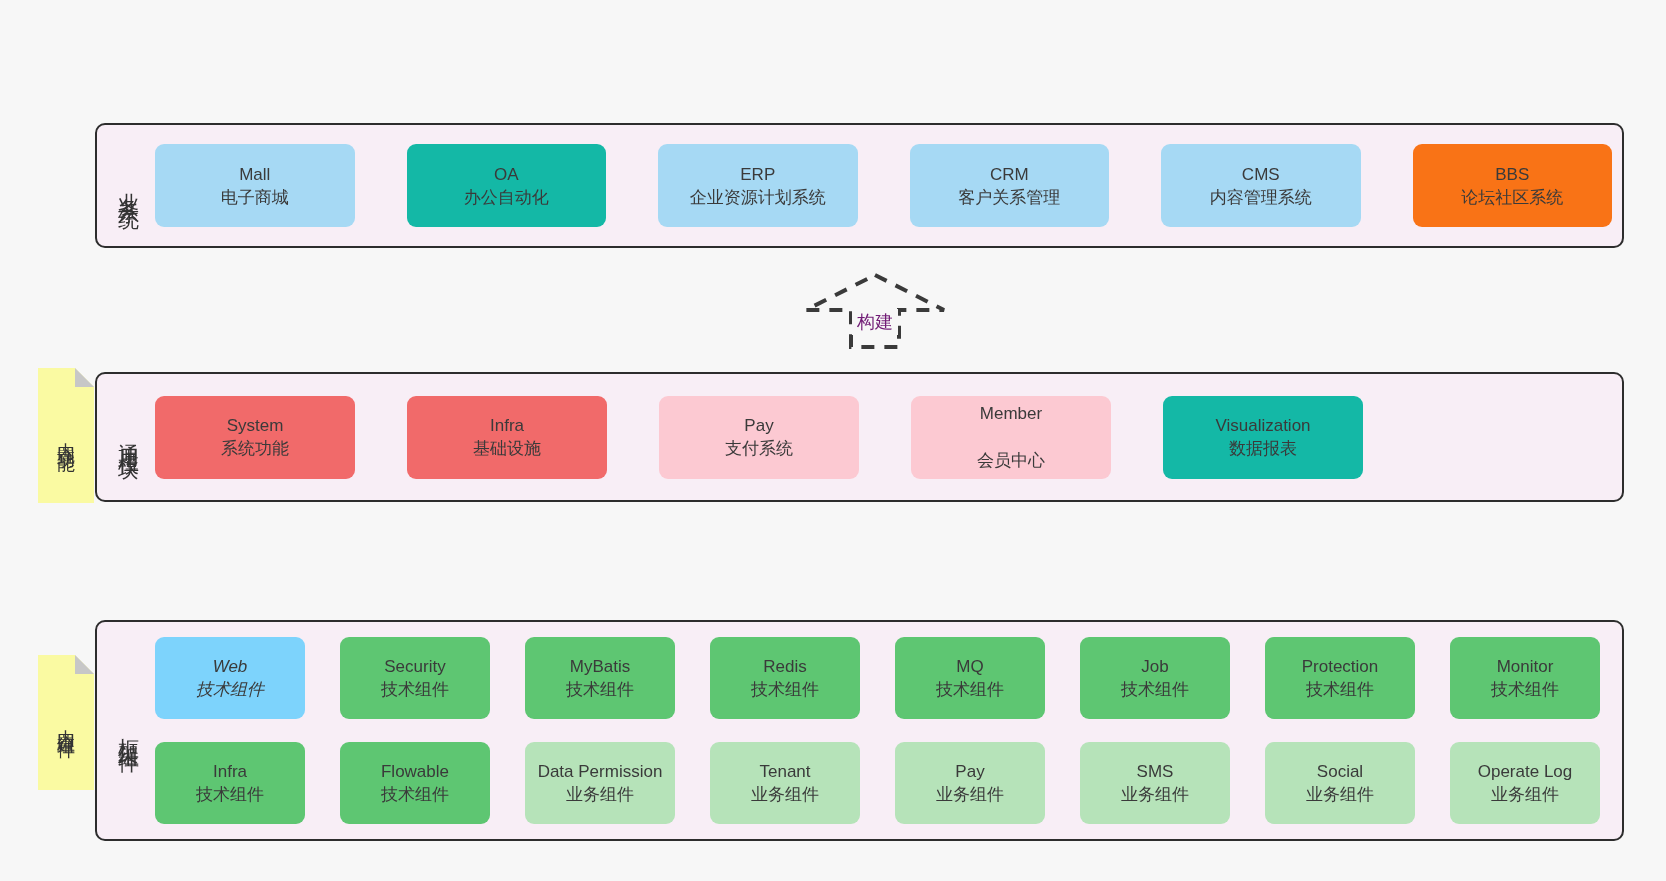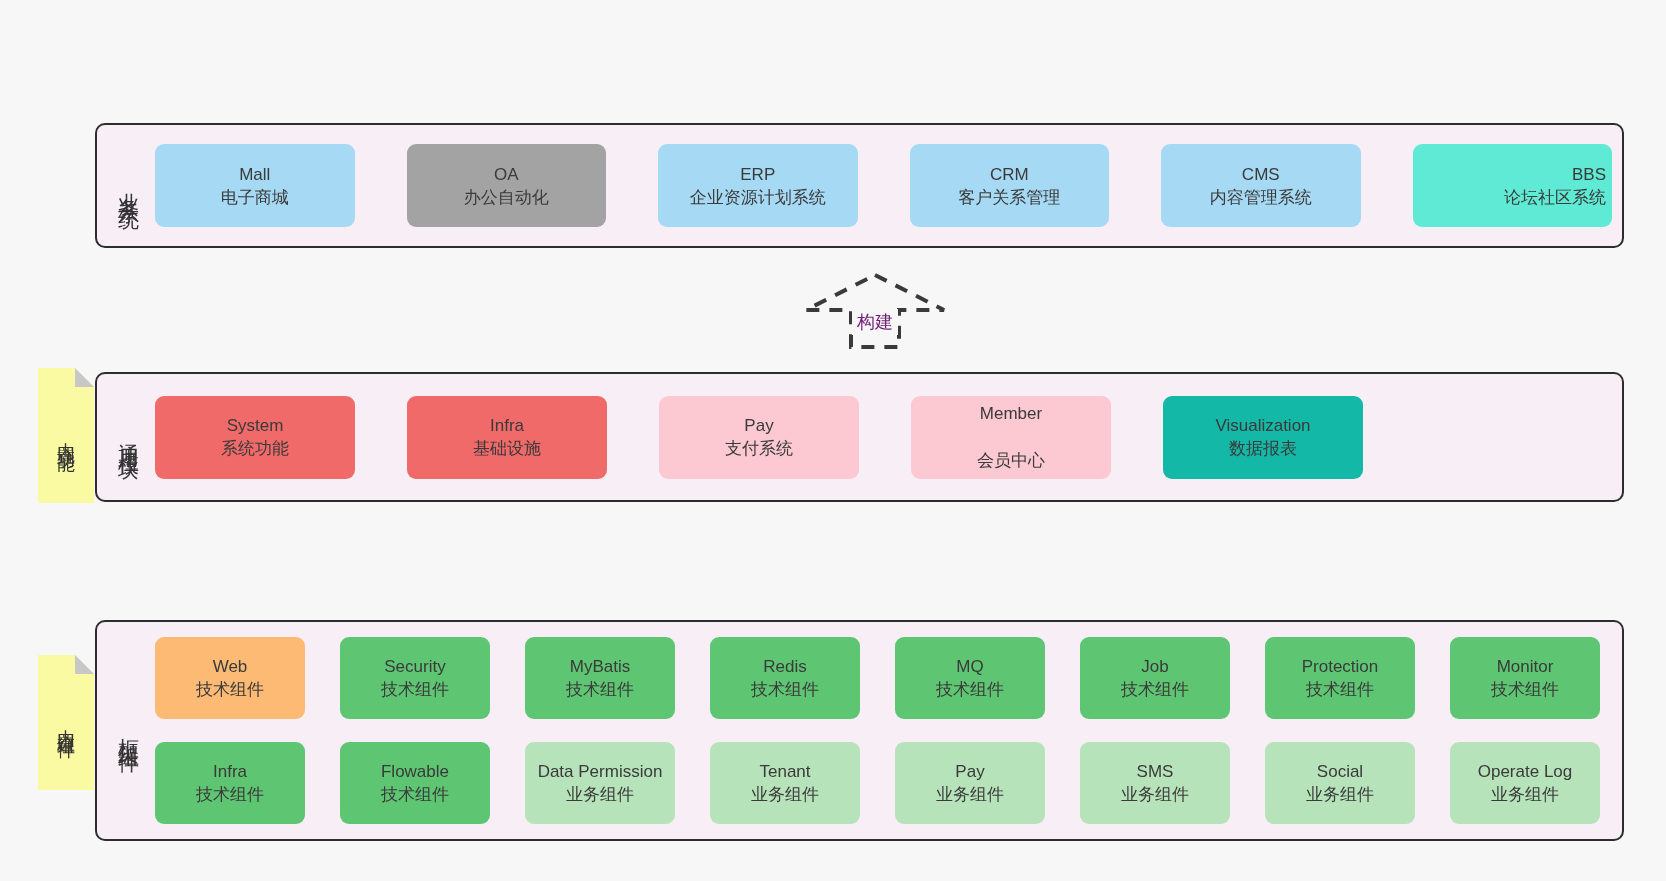--- a/index.html
+++ b/index.html
@@ -90,37 +90,37 @@
 
   <div id="panels">
       <div class="panel panel-business cols-6">
         <div class="panel-label">业务系统</div>
         <div class="panel-inner">
           <div class="row">
             <div class="box" style="background-color: rgb(166, 217, 244);">
               <div>Mall</div>
               <div>电子商城</div>
             </div>
-            <div class="box" style="background-color: #a3a3a3;">
+            <div class="box" style="background-color: #14b8a6;">
               <div>OA</div>
               <div>办公自动化</div>
             </div>
             <div class="box" style="background-color: rgb(166, 217, 244);">
               <div>ERP</div>
               <div>企业资源计划系统</div>
             </div>
             <div class="box" style="background-color: rgb(166, 217, 244);">
               <div>CRM</div>
               <div>客户关系管理</div>
             </div>
             <div class="box" style="background-color: rgb(166, 217, 244);">
               <div>CMS</div>
               <div>内容管理系统</div>
             </div>
-            <div class="box" style="background-color: #5eead4; align-items: flex-end;">
+            <div class="box" style="background-color: #f97316;">
               <div>BBS</div>
               <div>论坛社区系统</div>
             </div>
           </div>
         </div>
       </div>
       <div class="note note-modules">
         <div class="note-text">内置功能</div>
       </div>
       <div class="panel panel-modules cols-6">
@@ -150,21 +150,21 @@
           </div>
         </div>
       </div>
       <div class="note note-components">
         <div class="note-text">内置组件</div>
       </div>
       <div class="panel panel-components cols-8">
         <div class="panel-label">框架组件</div>
         <div class="panel-inner">
           <div class="row">
-            <div class="box" style="background-color: #fdba74;">
+            <div class="box" style="background-color: #7dd3fc; font-style: italic;">
               <div>Web</div>
               <div>技术组件</div>
             </div>
             <div class="box" style="background-color: rgb(94, 198, 114);">
               <div>Security</div>
               <div>技术组件</div>
             </div>
             <div class="box" style="background-color: rgb(94, 198, 114);">
               <div>MyBatis</div>
               <div>技术组件</div>

